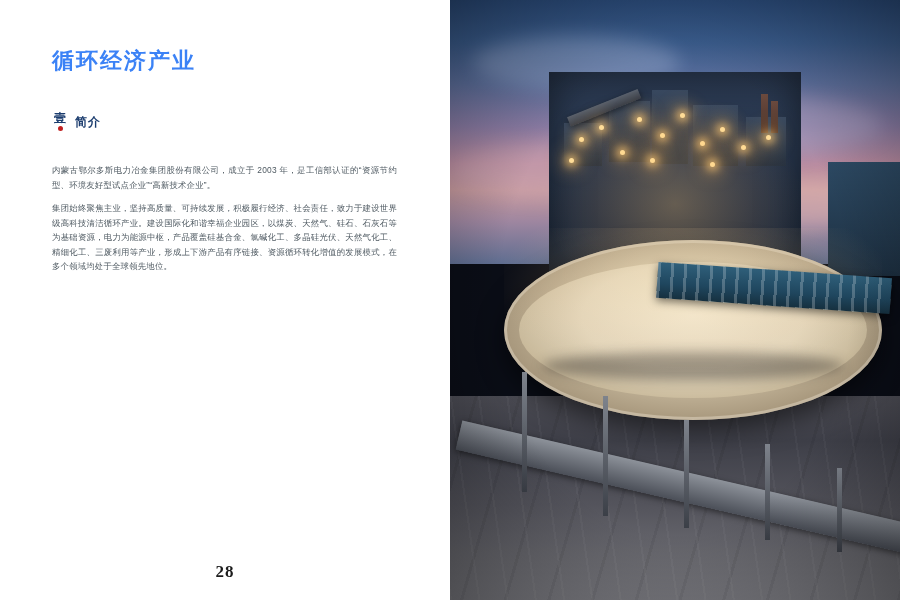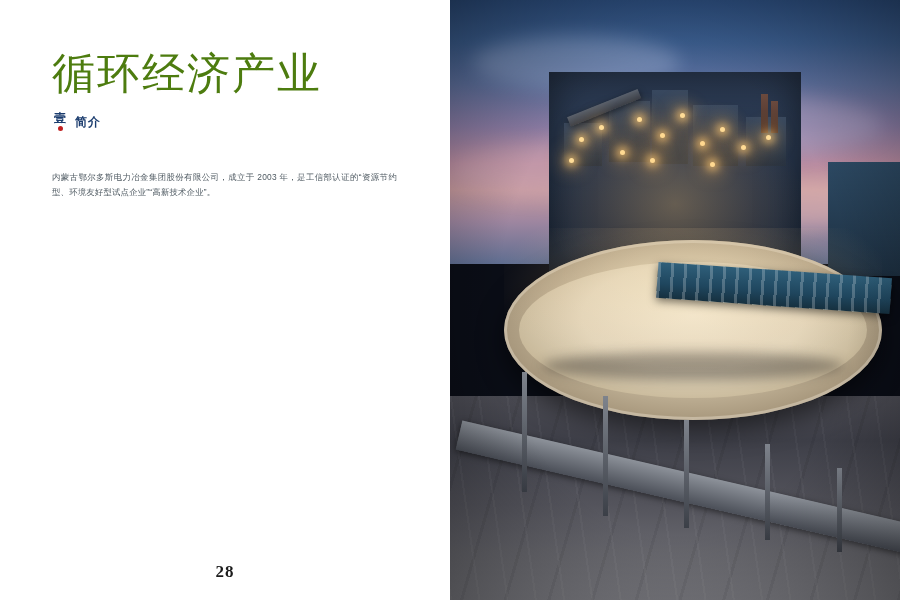--- a/index.html
+++ b/index.html
@@ -28,24 +28,24 @@
     background: #ffffff;
     box-sizing: border-box;
   }
   .title-block {
     position: absolute;
     left: 52px;
     top: 48px;
     width: 370px;
   }
   .main-title {
-    font-size: 43px;
-    font-weight: 400;
+    font-size: 22px;
+    font-weight: 700;
     letter-spacing: 2px;
-    color: #4d7c0f;
+    color: #3b82f6;
     line-height: 1.2;
     white-space: nowrap;
   }
   .section-head {
     position: absolute;
     left: 52px;
     top: 112px;
     display: flex;
     align-items: center;
     gap: 7px;
@@ -84,21 +84,21 @@
     left: 52px;
     top: 155px;
     width: 345px;
     font-size: 8.4px;
     line-height: 14.5px;
     color: #4f5a62;
     text-align: justify;
     letter-spacing: 0.2px;
   }
   .body-small p {
-    margin: 15px 0 9px 0;
+    margin: 8px 0 9px 0;
   }
   .body-highlight {
     position: absolute;
     left: 52px;
     top: 278px;
     width: 350px;
     font-size: 13.2px;
     line-height: 25px;
     color: #1b3c6e;
     font-weight: 700;
@@ -322,20 +322,21 @@
     <div class="section-head">
       <span class="seal">
         <span class="seal-char">壹</span>
         <span class="seal-dot"></span>
       </span>
       <span class="section-title">简介</span>
     </div>
 
     <div class="body-small">
       <p>内蒙古鄂尔多斯电力冶金集团股份有限公司，成立于 2003 年，是工信部认证的“资源节约型、环境友好型试点企业”“高新技术企业”。</p>
+      <p>集团始终聚焦主业，坚持高质量、可持续发展，积极履行经济、社会责任，致力于建设世界级高科技清洁循环产业。建设国际化和谐幸福企业园区，以煤炭、天然气、硅石、石灰石等为基础资源，电力为能源中枢，产品覆盖硅基合金、氯碱化工、多晶硅光伏、天然气化工、精细化工、三废利用等产业，形成上下游产品有序链接、资源循环转化增值的发展模式，在多个领域均处于全球领先地位。</p>
     </div>
 
 
     <div class="page-number">28</div>
   </div>
 
   <div class="right-col">
     <div class="photo">
 
       <div class="sky"></div>

